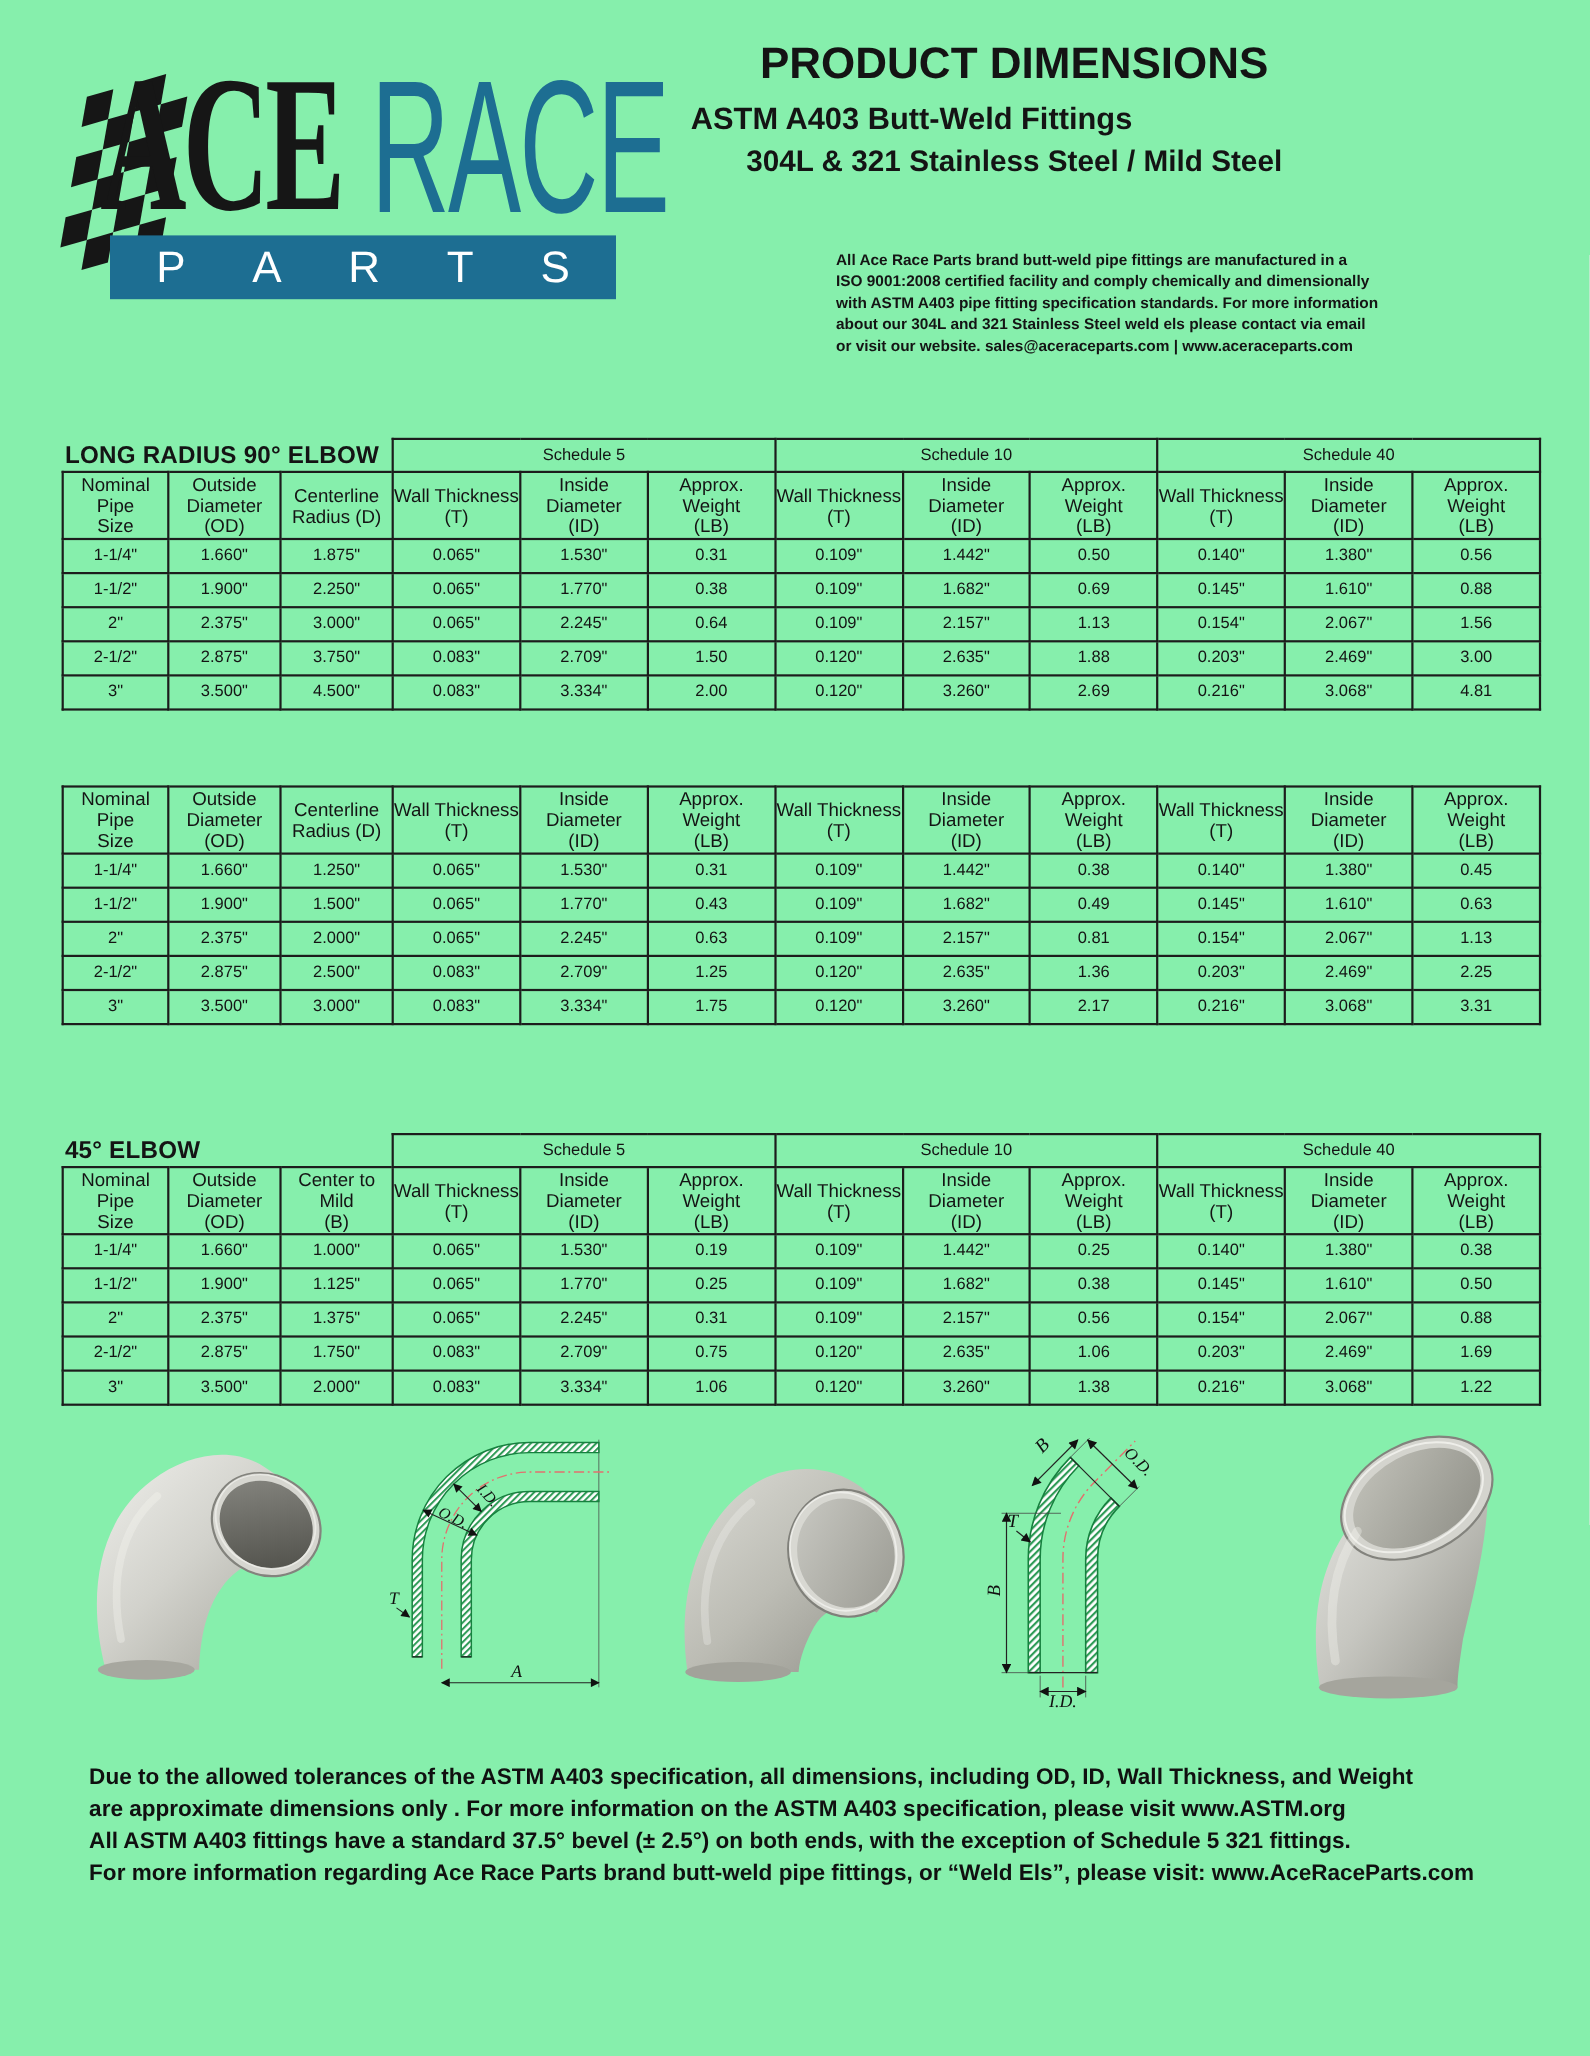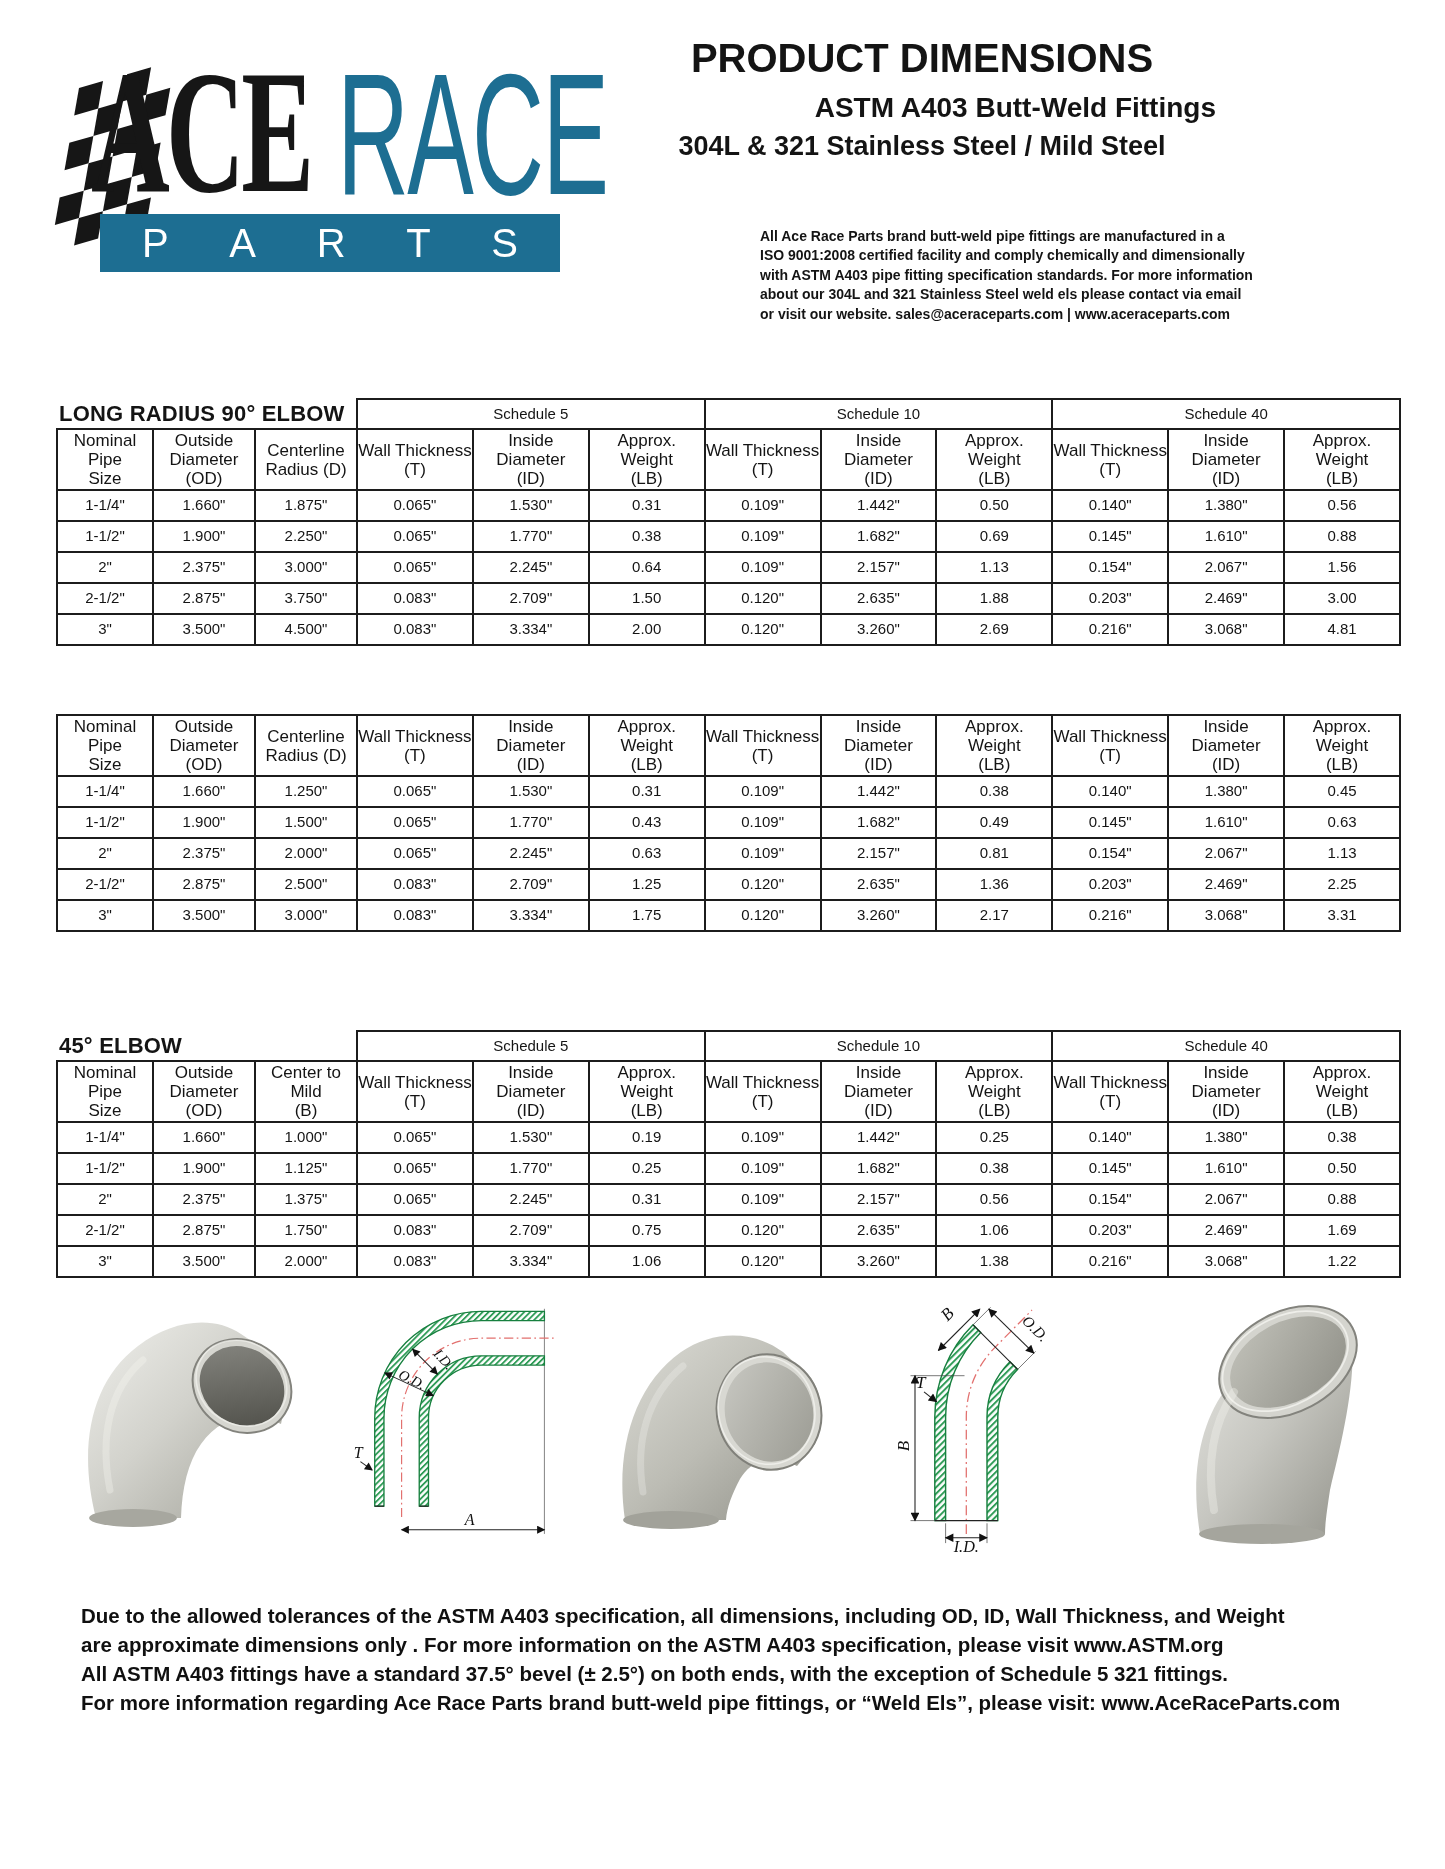--- a/index.html
+++ b/index.html
@@ -1,34 +1,34 @@
 <!DOCTYPE html>
 <html><head>
 <meta charset="utf-8">
 <style>
   html,body{margin:0;padding:0;background:#e8e8e8;}
-  .page{position:relative;width:1445px;height:1869px;background:#ffffff;margin:0 auto;
+  .page{position:relative;width:1445px;height:1869px;background:#86efac;margin:0 auto;
         font-family:"Liberation Sans",sans-serif;color:#141414;overflow:hidden;}
 
   
   .logo{position:absolute;left:45px;top:18px;width:575px;height:270px;}
   .flag{position:absolute;left:4px;top:40px;}
   .ace{position:absolute;left:46px;top:26px;font-family:"Liberation Serif",serif;font-weight:bold;
        font-size:176px;line-height:1;color:#161616;transform:scaleX(.62);transform-origin:0 0;
        letter-spacing:-6px;}
   .race{position:absolute;left:292px;top:30px;font-family:"Liberation Sans",sans-serif;
         font-size:172px;line-height:1;color:#1d6e92;transform:scaleX(.58);transform-origin:0 0;
         letter-spacing:-3px;}
   .parts-bar{position:absolute;left:55px;top:196px;width:460px;height:58px;background:#1d6e92;
              display:flex;align-items:center;justify-content:space-between;padding:0 42px;box-sizing:border-box;}
   .parts-bar span{color:#ffffff;font-size:40px;line-height:1;}
 
   
   .t1{position:absolute;left:628px;top:36px;width:588px;text-align:center;font-weight:bold;font-size:40px;}
-  .t2{position:absolute;left:628px;top:92px;width:588px;text-align:right;font-weight:bold;font-size:28px;}
+  .t2{position:absolute;left:628px;top:92px;width:588px;text-align:left;font-weight:bold;font-size:28px;}
   .t3{position:absolute;left:628px;top:131px;width:588px;text-align:center;font-weight:bold;font-size:27px;}
   .intro{position:absolute;left:760px;top:227px;font-weight:bold;font-size:14px;line-height:19.4px;}
   .intro div{white-space:nowrap;}
 
   
   .section{position:absolute;left:56px;}
   .sec1{top:398px;} .sec2{top:714px;} .sec3{top:1030px;}
   table.spec{border-collapse:collapse;width:1345px;table-layout:fixed;}
   table.spec td{border:2px solid #1c1c1c;text-align:center;vertical-align:middle;
                 font-size:15px;padding:1px 0;height:27px;line-height:1.12;}

